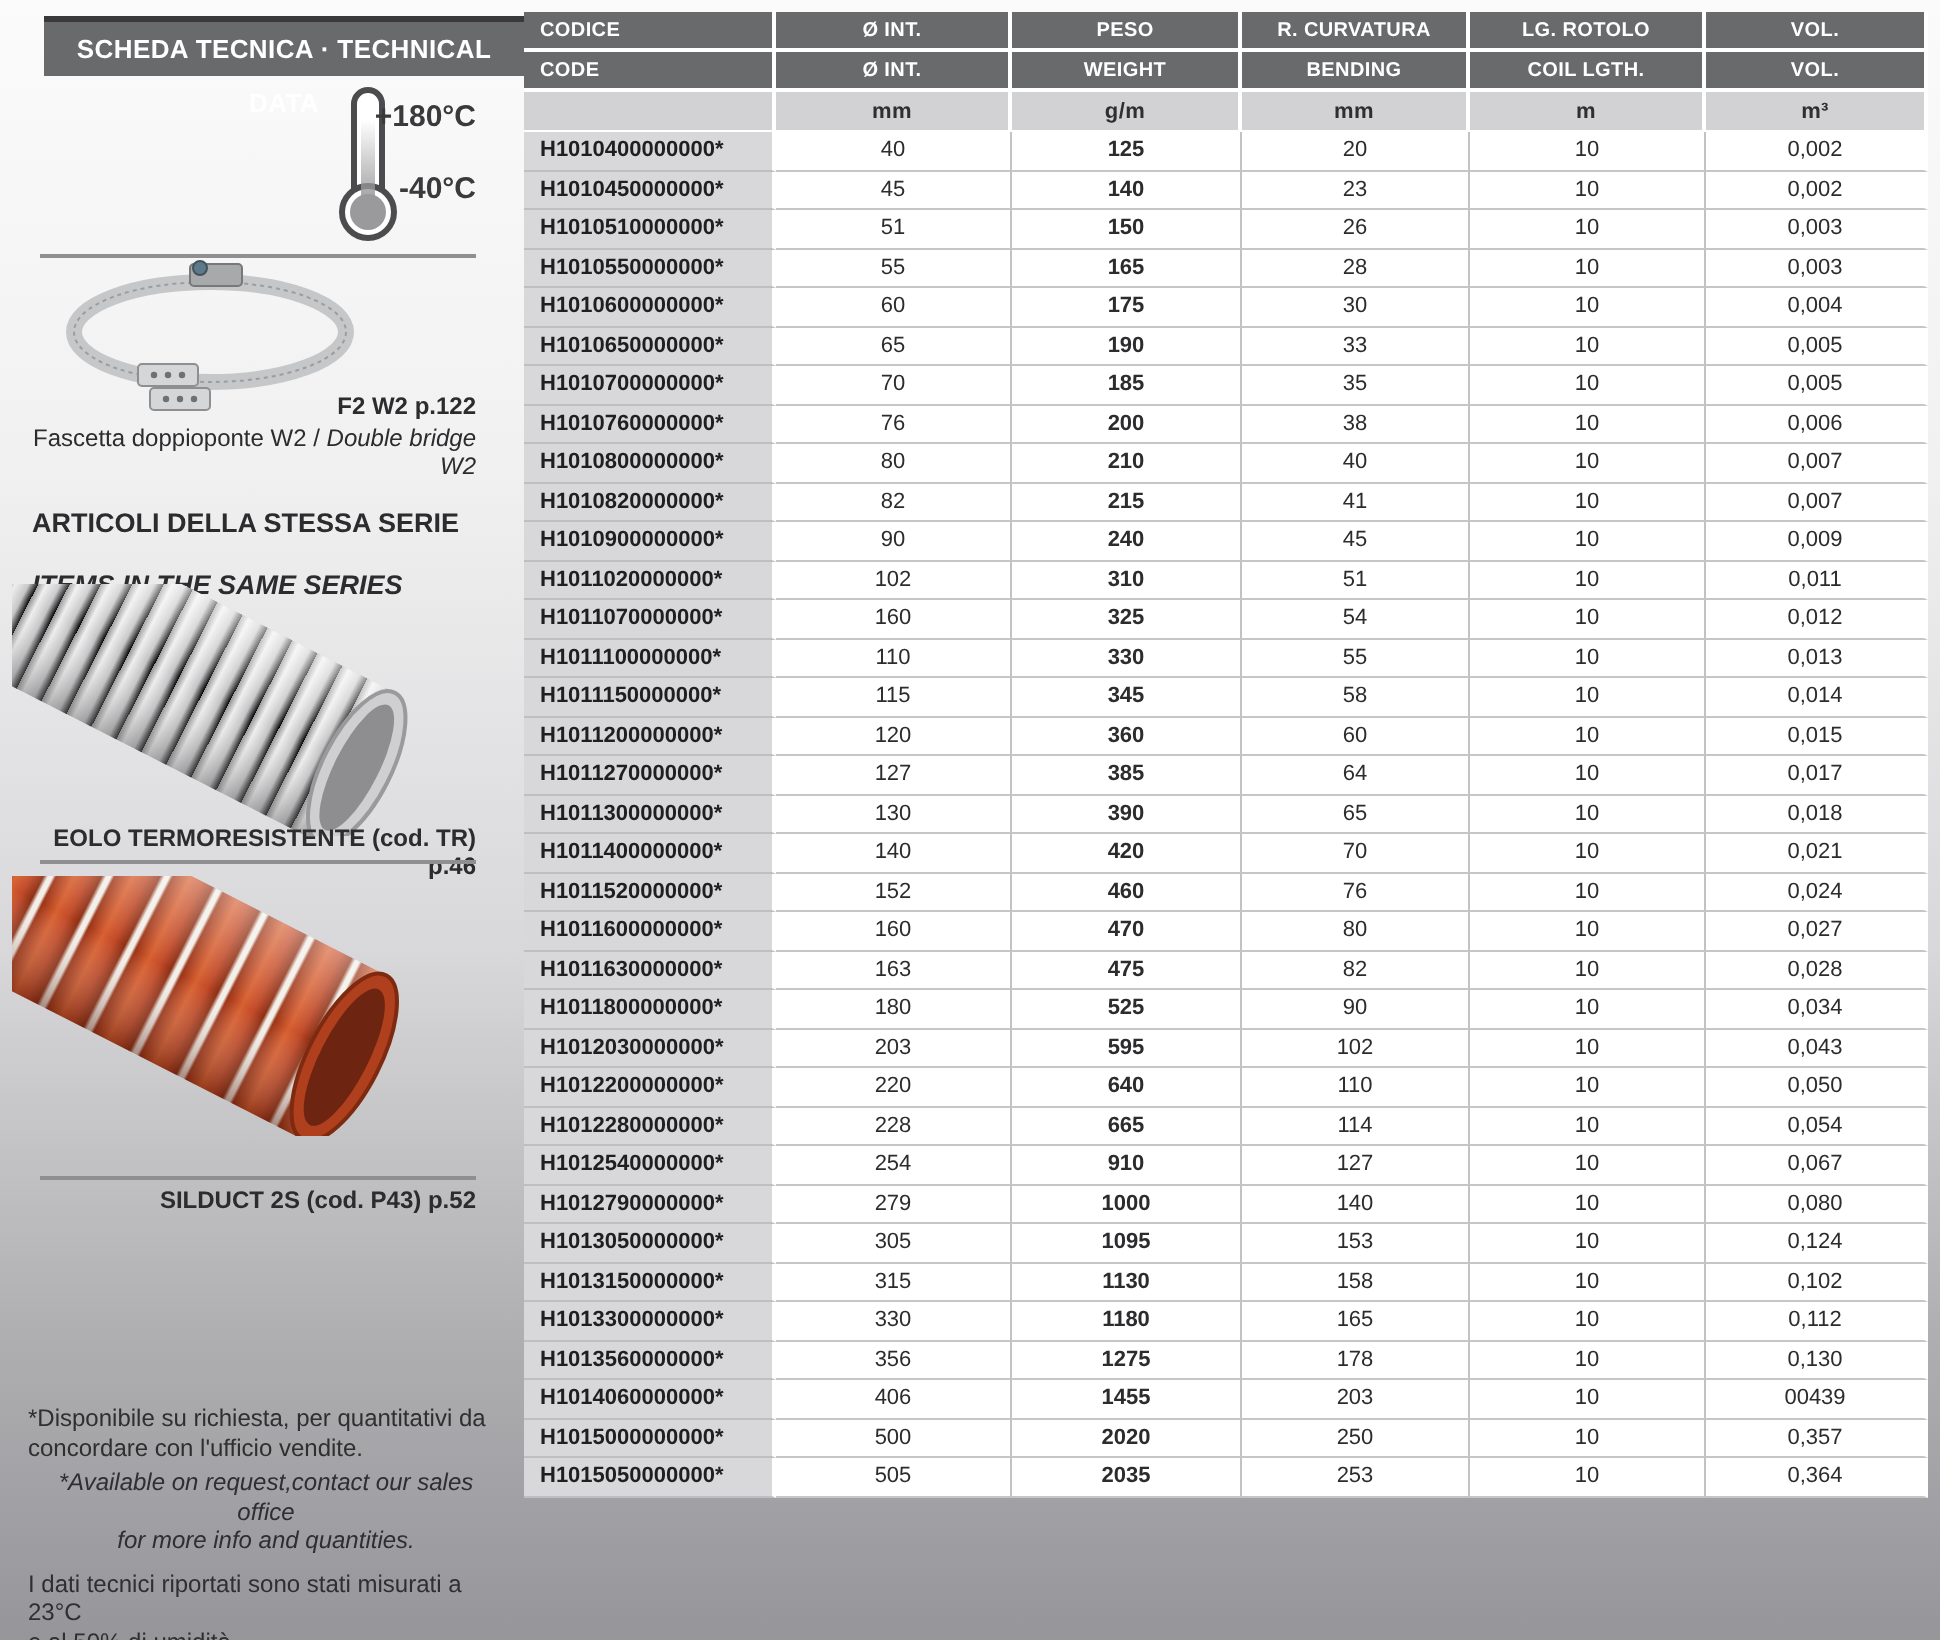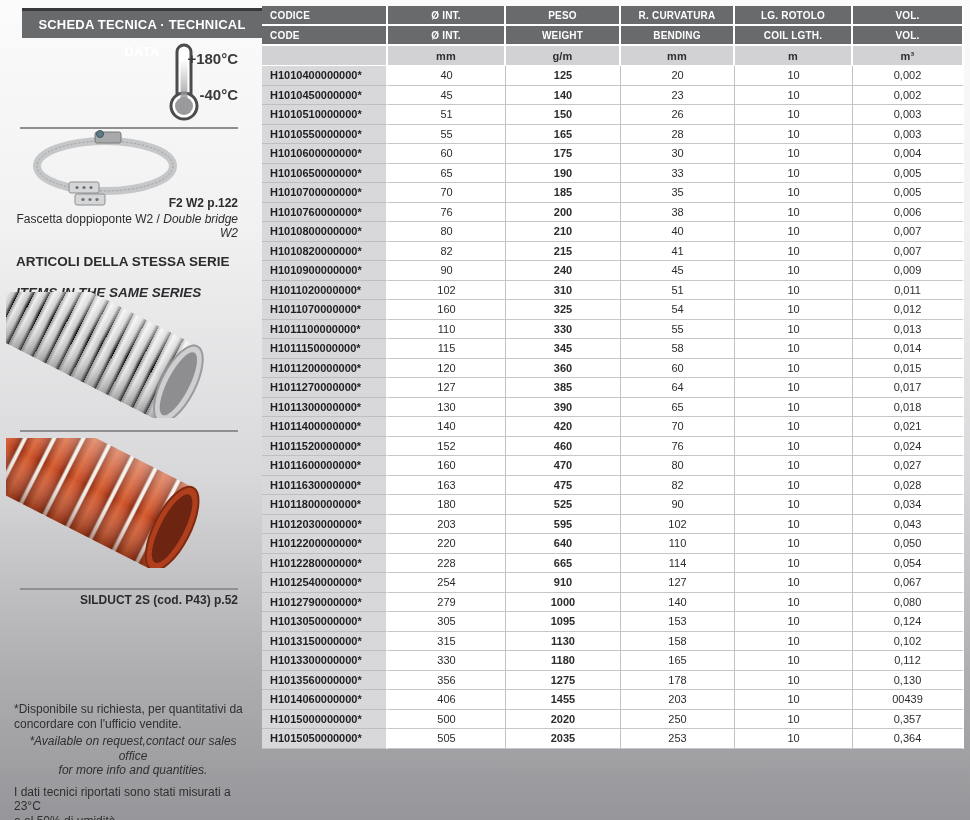--- a/index.html
+++ b/index.html
@@ -121,20 +121,21 @@
             <stop offset="1" stop-color="#6f6f71" stop-opacity="0.45"></stop>
         </linearGradient>
       </defs>
       <g transform="rotate(27 110 60)">
         <rect x="-45" y="18" width="230" height="84" rx="10" fill="url(#corrG)"></rect>
         <rect x="-45" y="18" width="230" height="84" rx="10" fill="url(#tubeShadeG)"></rect>
         <ellipse cx="180" cy="60" rx="17" ry="42" fill="#cfcfd1" stroke="#9a9a9c" stroke-width="2"></ellipse>
         <ellipse cx="180" cy="60" rx="11" ry="35" fill="#8e8e90"></ellipse>
       </g>
     </svg>
+    <div class="ref-line eolo-cap">EOLO TERMORESISTENTE (cod. TR) p.46</div>
 
     <div class="divider d2"></div>
 
     <svg class="hose-box red-hose" viewBox="0 0 225 130">
       <defs>
         <linearGradient id="corrR" x1="0" y1="0" x2="26" y2="0" gradientUnits="userSpaceOnUse" spreadMethod="repeat">
           <stop offset="0" stop-color="#f2efe8"></stop>
             <stop offset="0.08" stop-color="#f2efe8"></stop>
             <stop offset="0.14" stop-color="#9c3417"></stop>
             <stop offset="0.45" stop-color="#d85f30"></stop>

